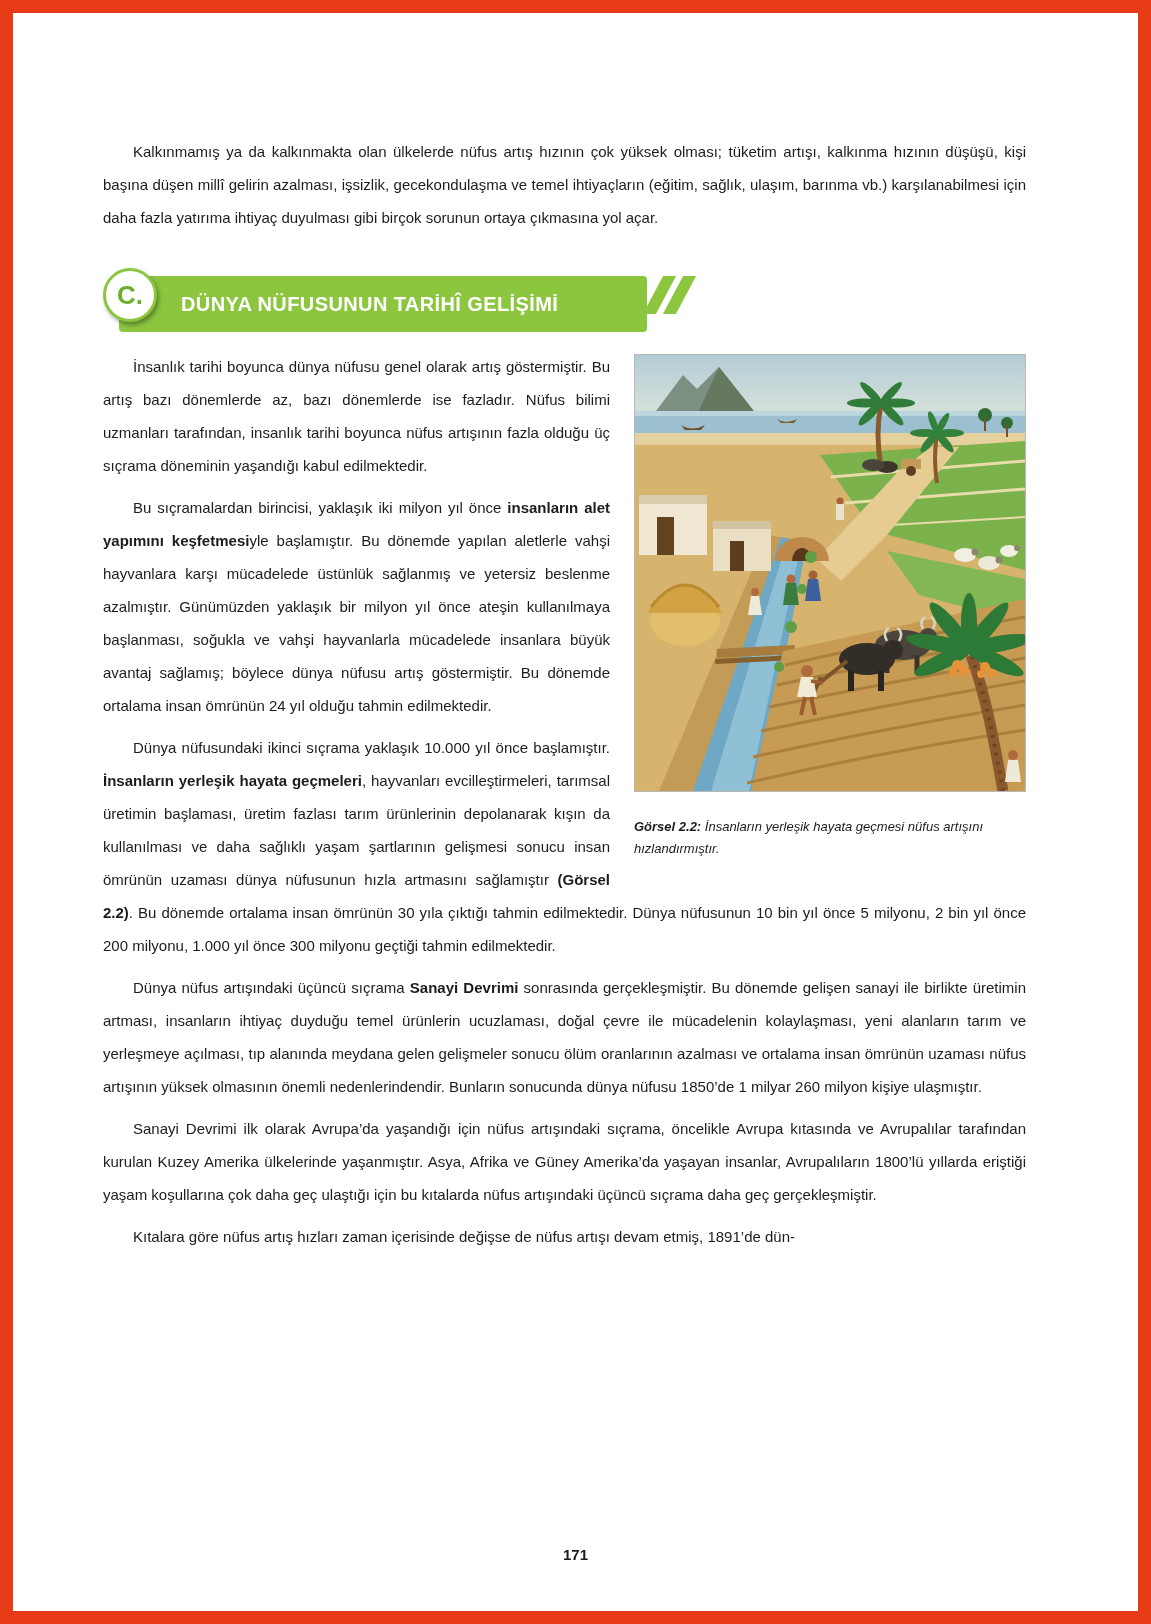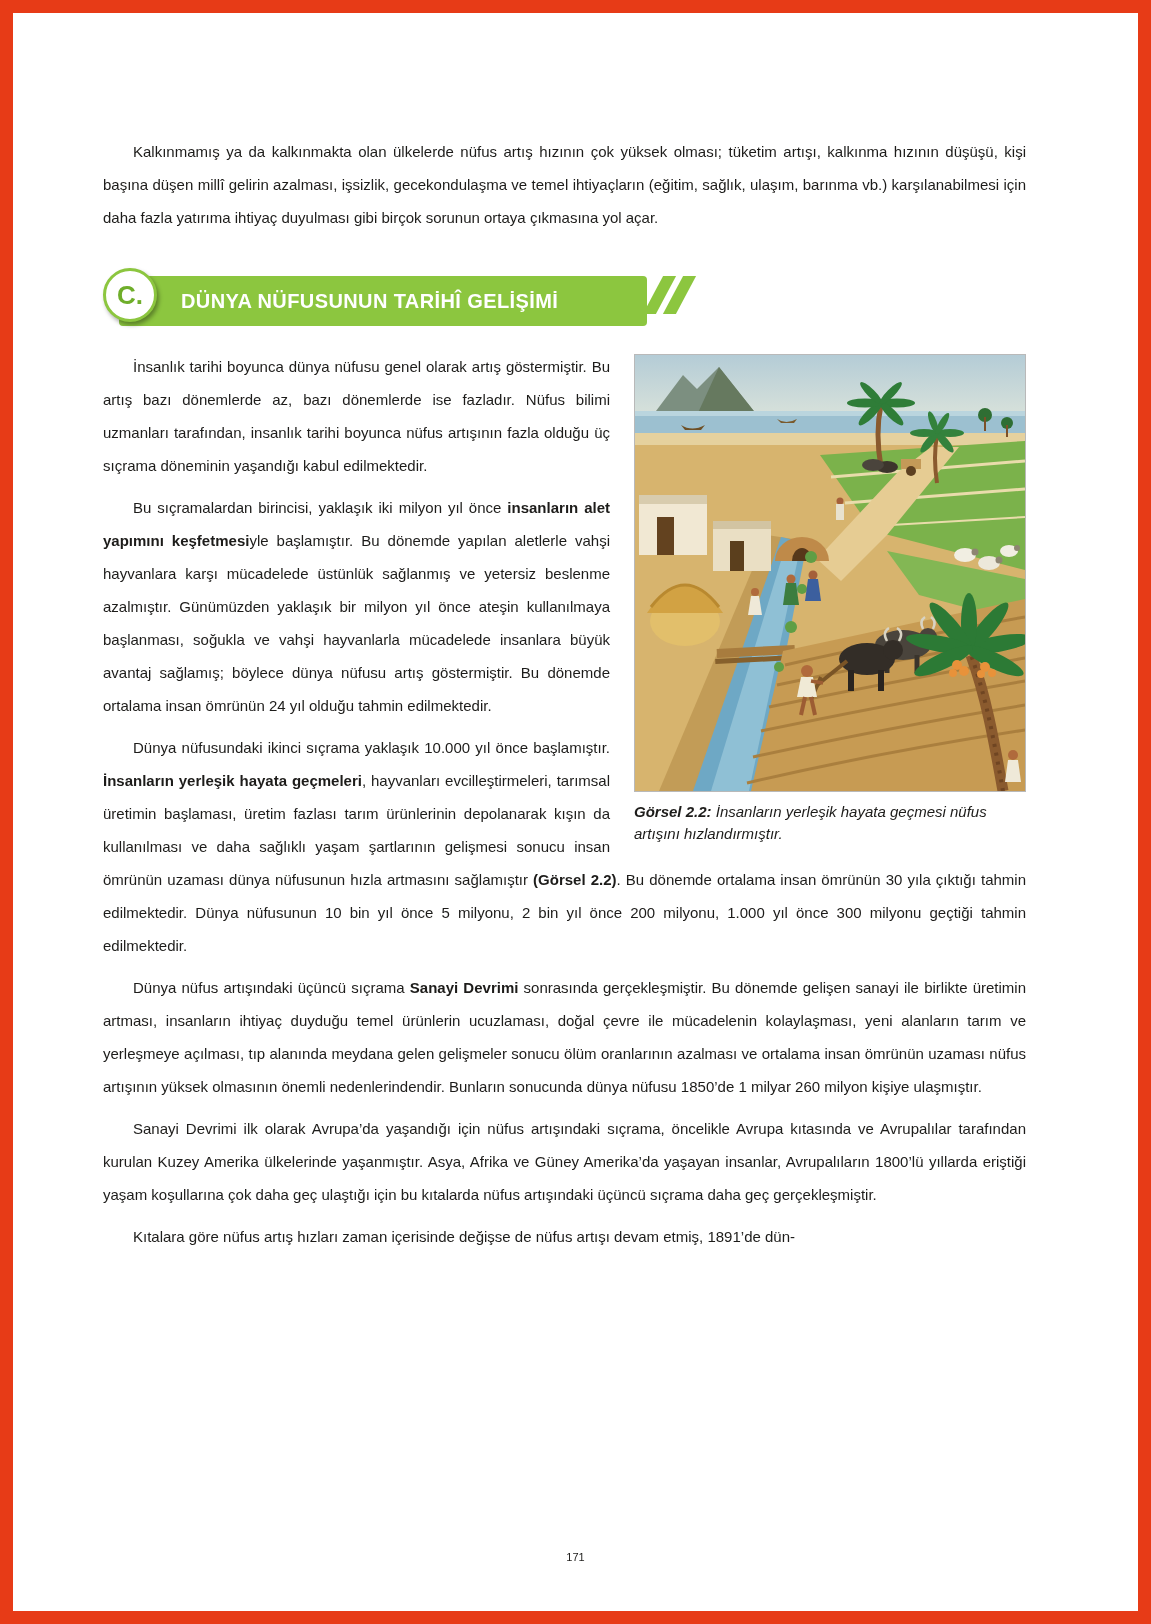--- a/index.html
+++ b/index.html
@@ -22,21 +22,21 @@
     line-height: 33px;
     text-align: justify;
     text-indent: 30px;
   }
   p.body-text .b { font-weight: bold; }
 
   
   .section-heading { position: relative; height: 54px; margin: 34px 0 28px 0; }
   .heading-banner {
     position: absolute; left: 16px; top: 8px;
-    width: 528px; height: 50px;
+    width: 528px; height: 56px;
     background: #8cc63f;
     border-radius: 4px;
     display: flex; align-items: center;
     padding-left: 62px;
     color: #ffffff;
     font-size: 20px; font-weight: bold; letter-spacing: 0.4px;
   }
   .stripe {
     position: absolute; top: 8px; height: 38px; width: 13px;
     background: #8cc63f; transform: skewX(-28deg);
@@ -57,31 +57,31 @@
   .media-wrap::after { content: ""; display: block; clear: both; }
   .figure { float: right; width: 392px; margin: 4px 0 6px 24px; }
   .img-frame {
     width: 392px; height: 438px;
     border: 1px solid #b9b9b9;
     background: #dfe7ea;
     overflow: hidden;
   }
   .img-frame svg { display: block; width: 100%; height: 100%; }
   .figcaption {
-    margin-top: 9px;
-    font-size: 15px; line-height: 22px;
+    margin-top: 24px;
+    font-size: 13px; line-height: 22px;
     font-style: italic;
     text-align: left;
   }
   .figcaption .cap-label { font-weight: bold; }
 
   .page-number {
     position: absolute; left: 0; right: 0; bottom: 48px;
     text-align: center;
-    font-size: 11px; font-weight: normal;
+    font-size: 15px; font-weight: bold;
   }
 </style>
 </head>
 <body>
 
 <div class="page">
   <div class="content">
 
     <p class="body-text">Kalkınmamış ya da kalkınmakta olan ülkelerde nüfus artış hızının çok yüksek olması; tüketim artışı, kalkınma hızının düşüşü, kişi başına düşen millî gelirin azalması, işsizlik, gecekondulaşma ve temel ihtiyaçların (eğitim, sağlık, ulaşım, barınma vb.) karşılanabilmesi için daha fazla yatırıma ihtiyaç duyulması gibi birçok sorunun ortaya çıkmasına yol açar.</p>
 

